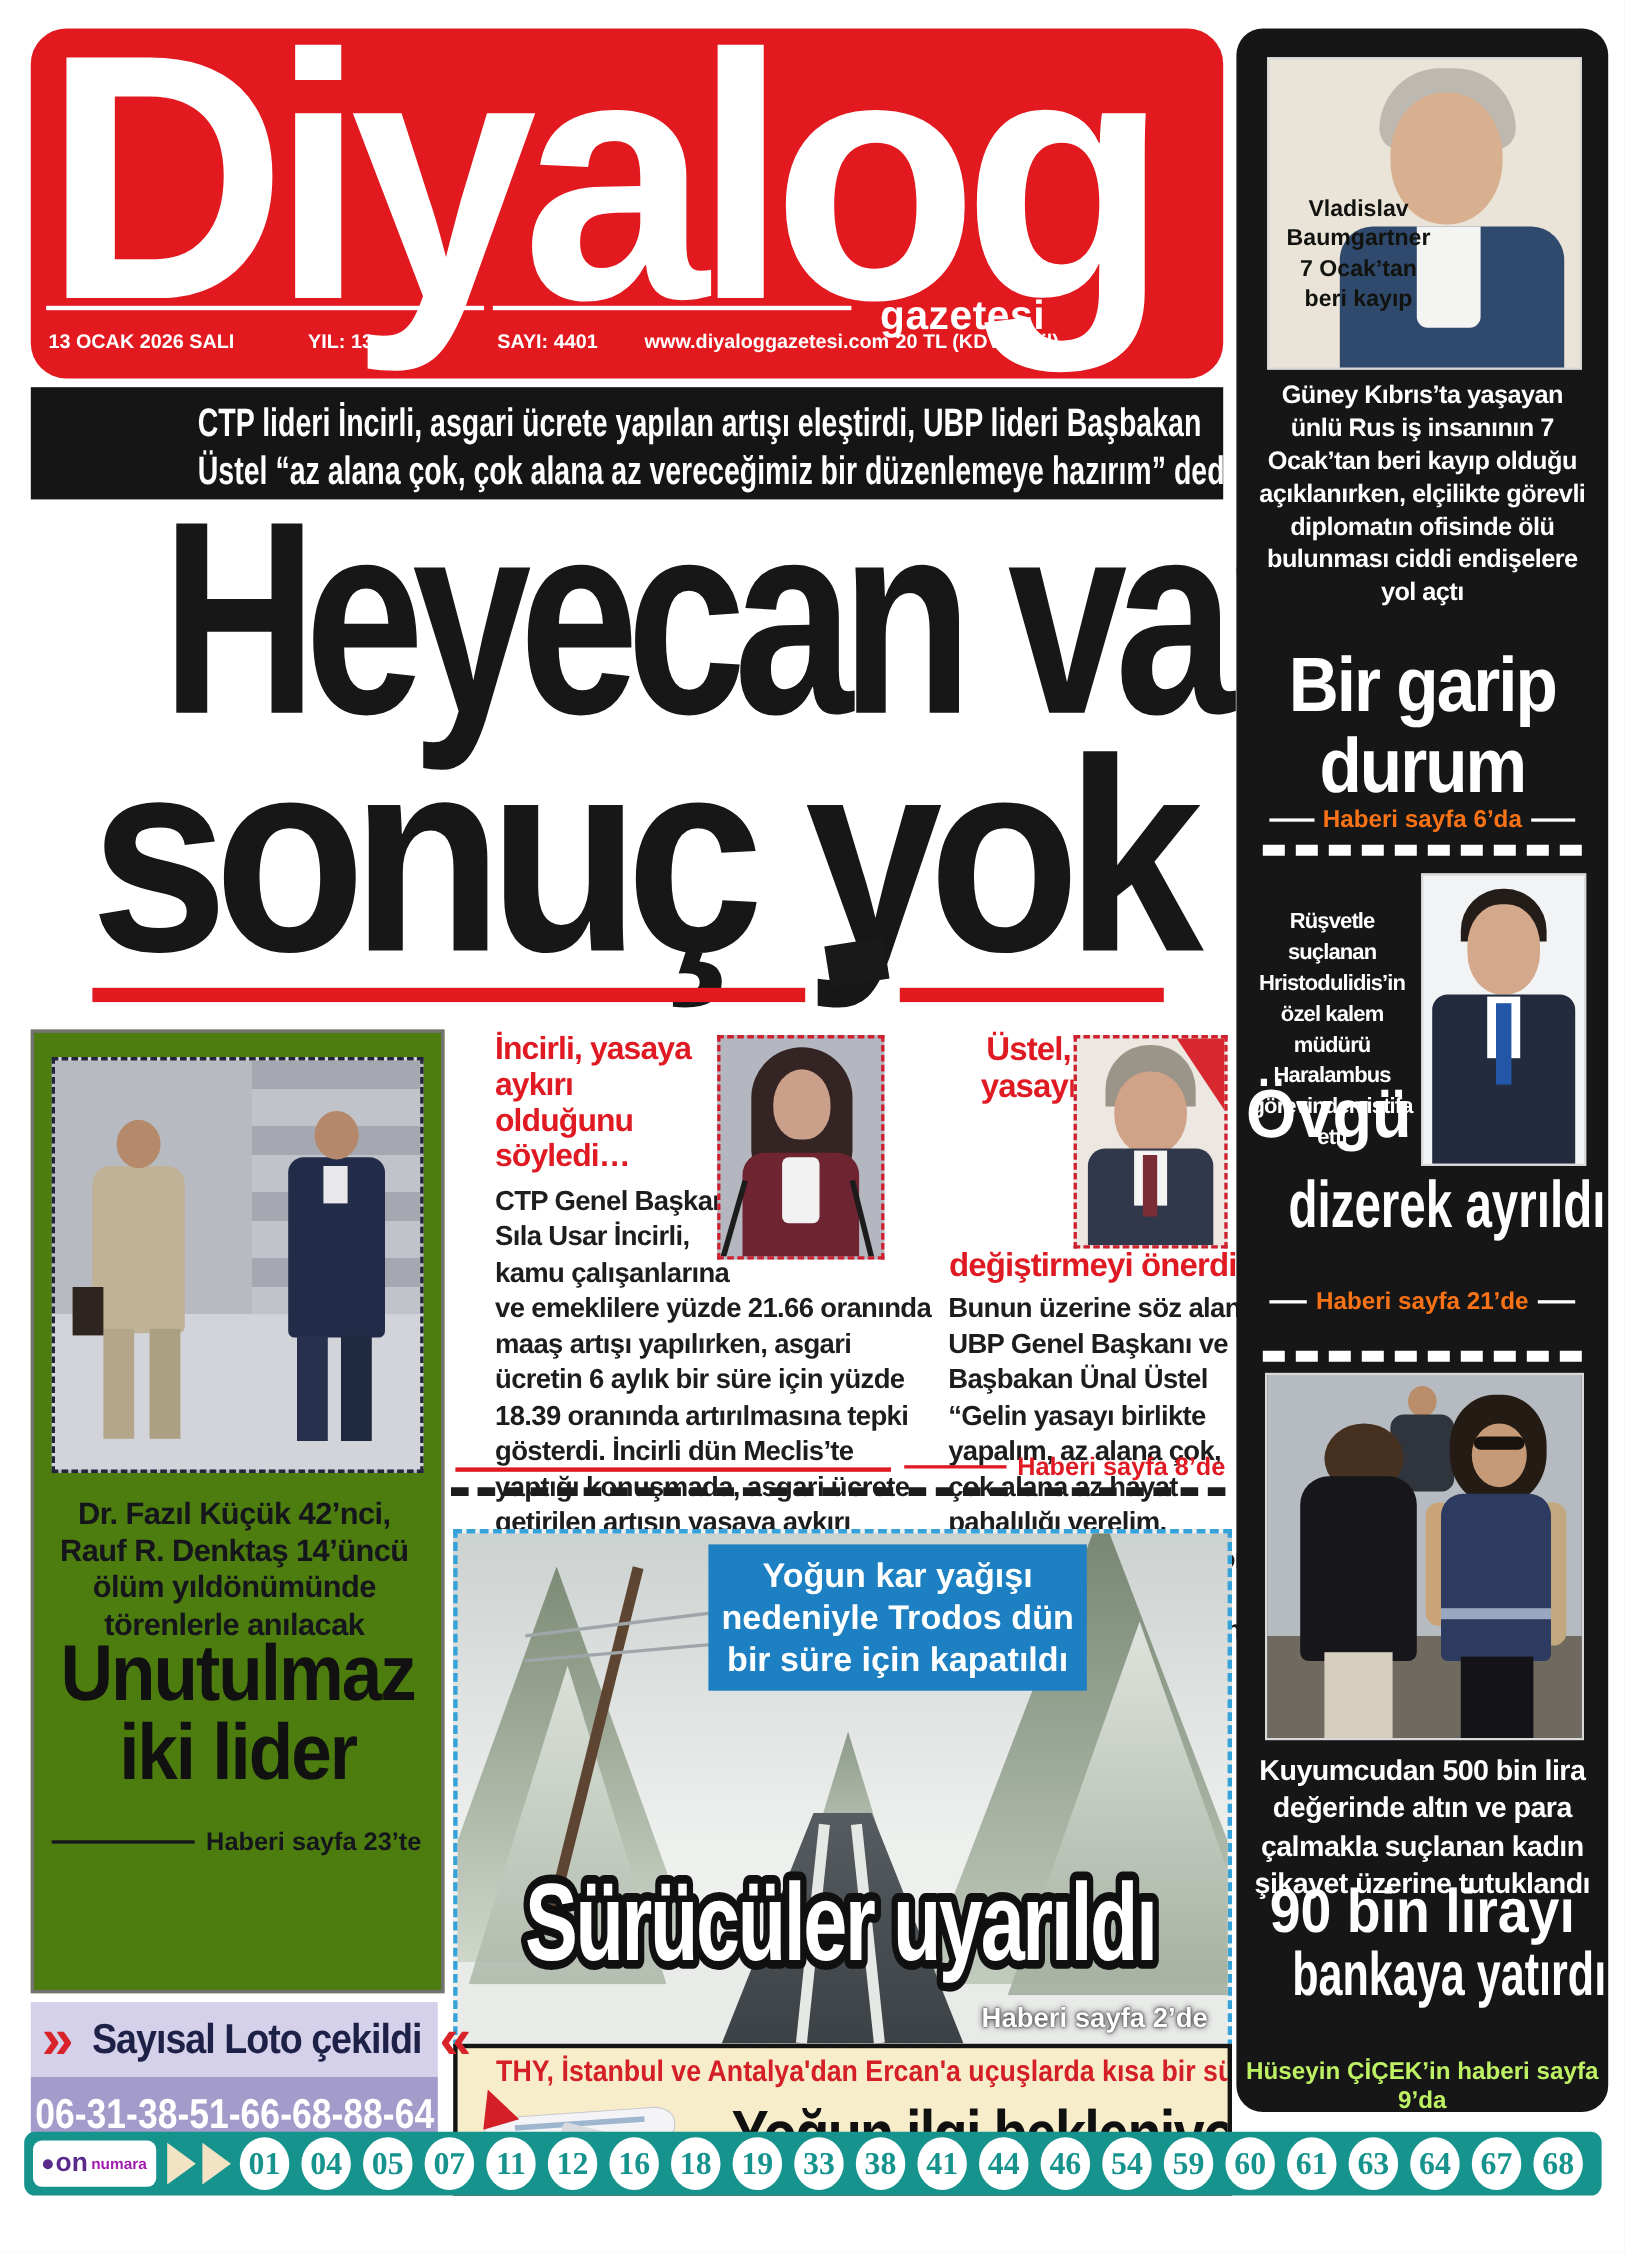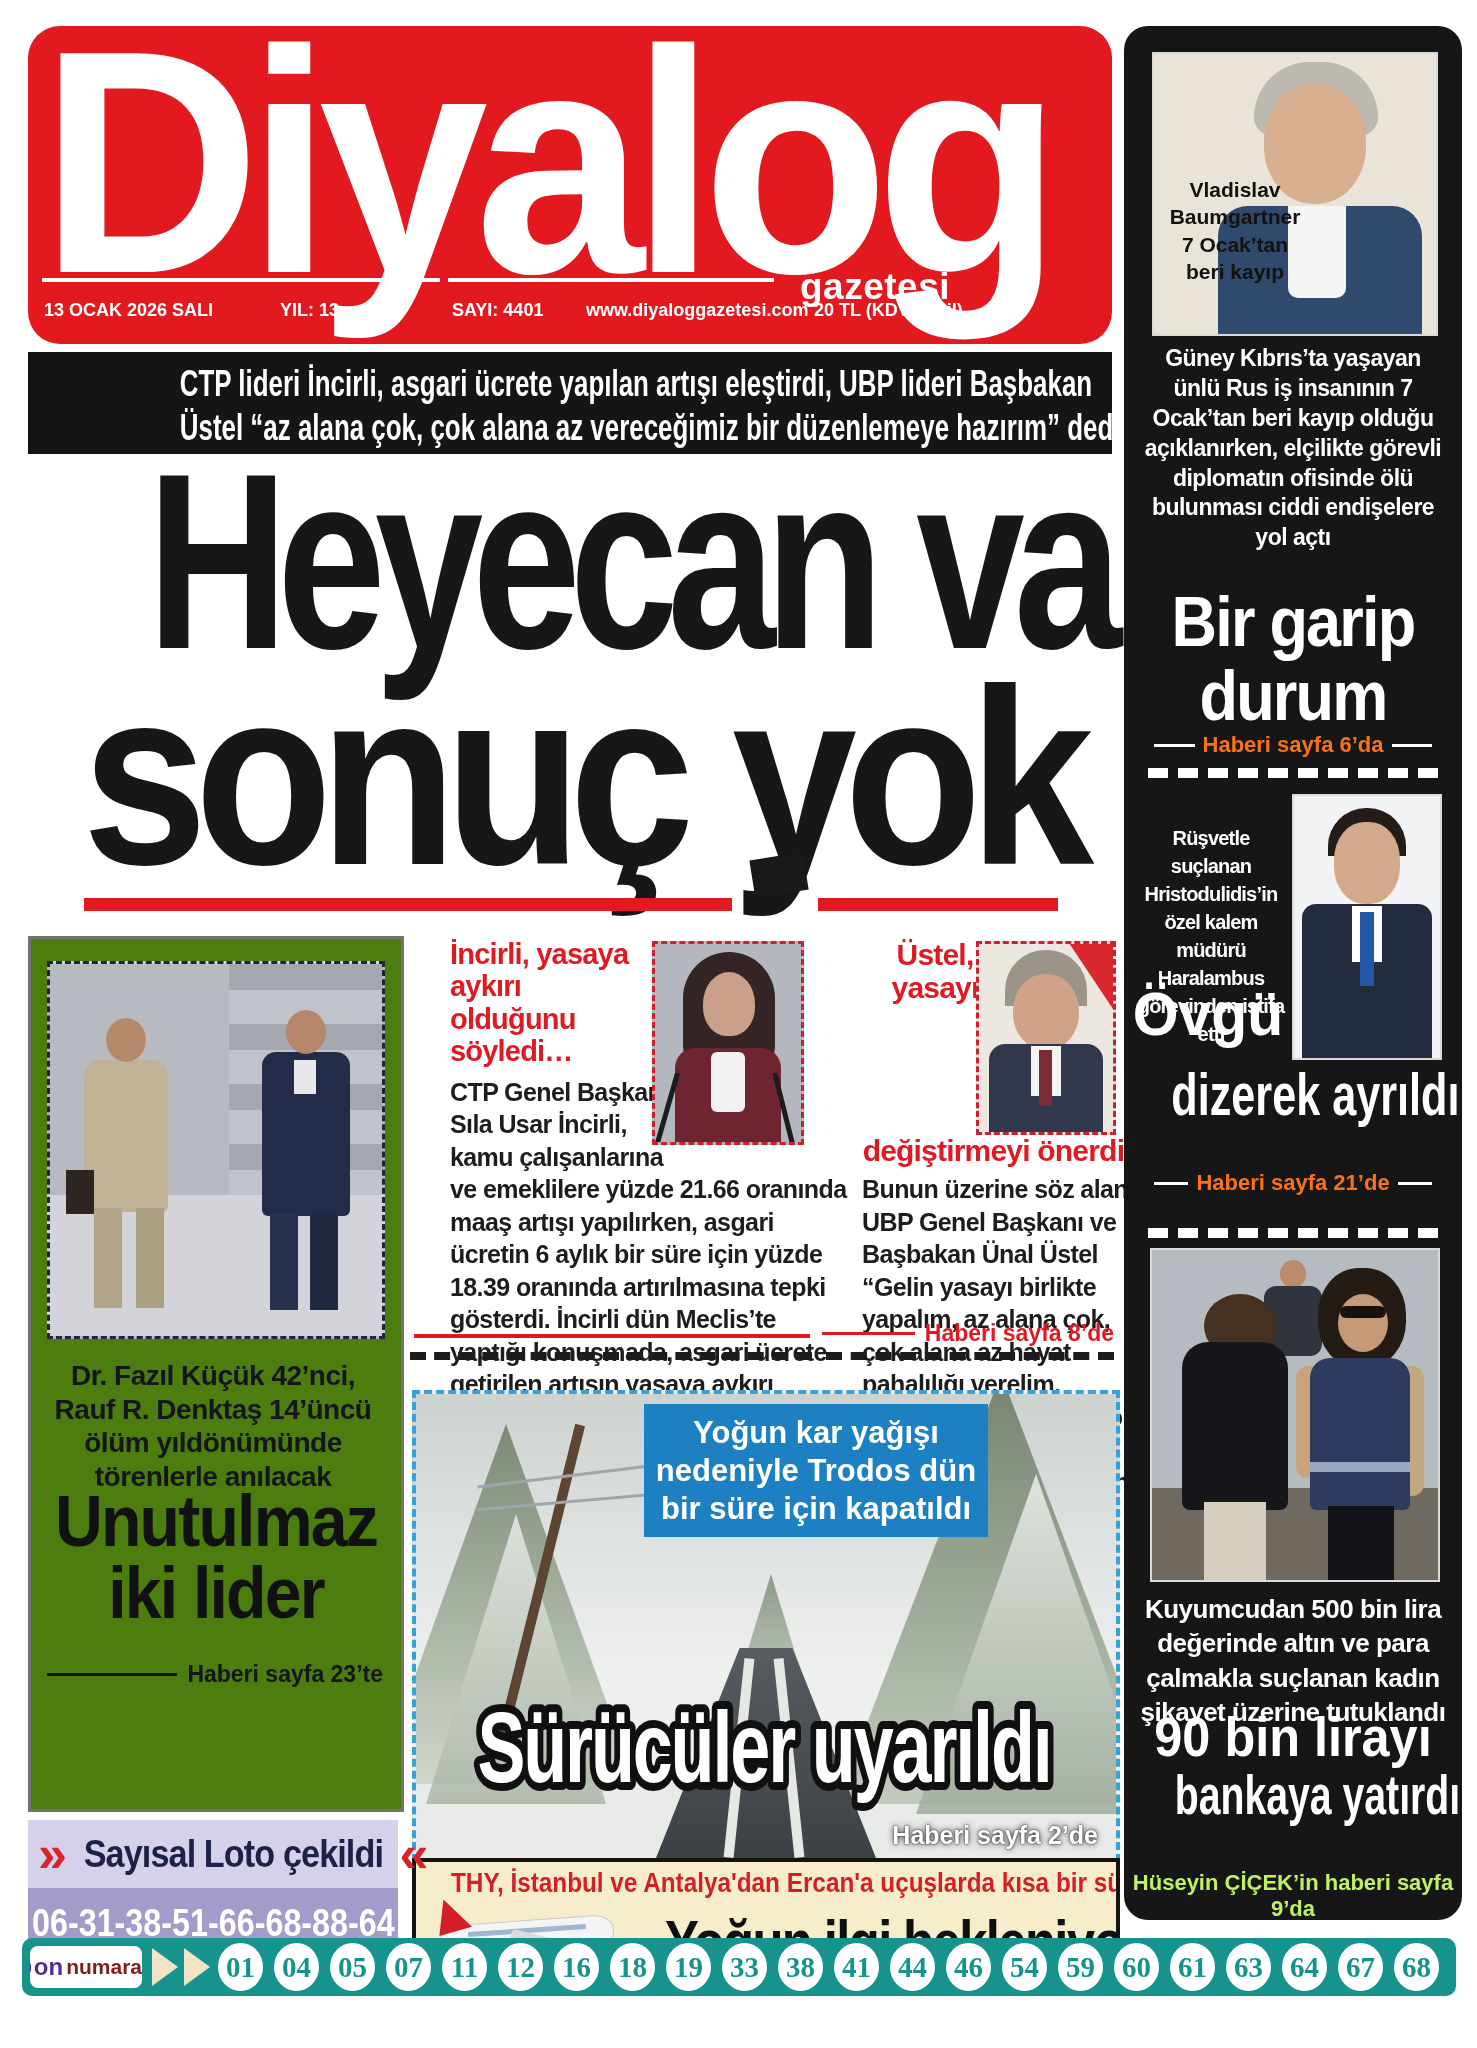--- a/index.html
+++ b/index.html
@@ -72,21 +72,21 @@
   .chev{color:#d8232a;font-size:52px;font-weight:bold;line-height:60px;}
   .loto-bottom{height:70px;background:#a39bca;display:flex;align-items:center;justify-content:center;}
   .loto-nums{font-size:38px;font-weight:bold;color:#fff;transform:scaleX(.85);white-space:nowrap;}
 
   
   .numbar{left:22px;top:1938px;width:1434px;height:58px;background:#17938e;border-radius:10px;}
   .on-logo{left:8px;top:8px;width:112px;height:42px;background:#fff;border-radius:8px;
            display:flex;align-items:center;justify-content:center;gap:3px;}
   .on-dot{width:9px;height:9px;background:#5b2b8c;border-radius:50%;}
   .on-txt{color:#5b2b8c;font-weight:bold;font-size:24px;}
-  .numara-txt{color:#7f1d1d;font-weight:bold;font-size:21px;}
+  .numara-txt{color:#a21caf;font-weight:bold;font-size:14px;}
   .tri{width:0;height:0;border-top:19px solid transparent;border-bottom:19px solid transparent;border-left:26px solid #f2e3c4;}
   .circles{left:196px;top:5px;display:flex;gap:11px;}
   .circ{width:45px;height:48px;background:#fff;border-radius:50%;display:flex;align-items:center;justify-content:center;
         font-family:"Liberation Serif",serif;font-weight:bold;font-size:29px;color:#17938e;}
 
   
   .sidebar{left:1124px;top:26px;width:338px;height:1894px;background:#161616;border-radius:24px;overflow:hidden;}
   .sb-photo{border:2px solid #d9d9d9;overflow:hidden;}
   .sb-intro{text-align:center;color:#fff;font-weight:bold;letter-spacing:-.5px;}
   .sb-h{left:0;width:100%;text-align:center;font-weight:bold;color:#fff;white-space:nowrap;transform-origin:center top;}

